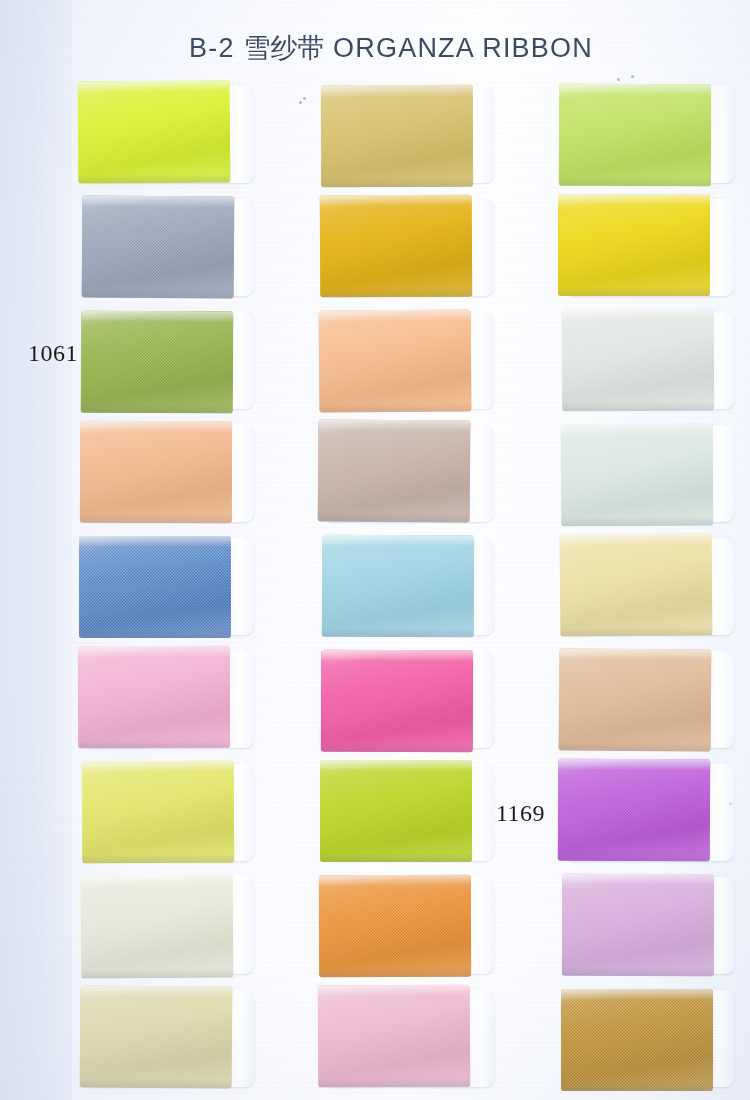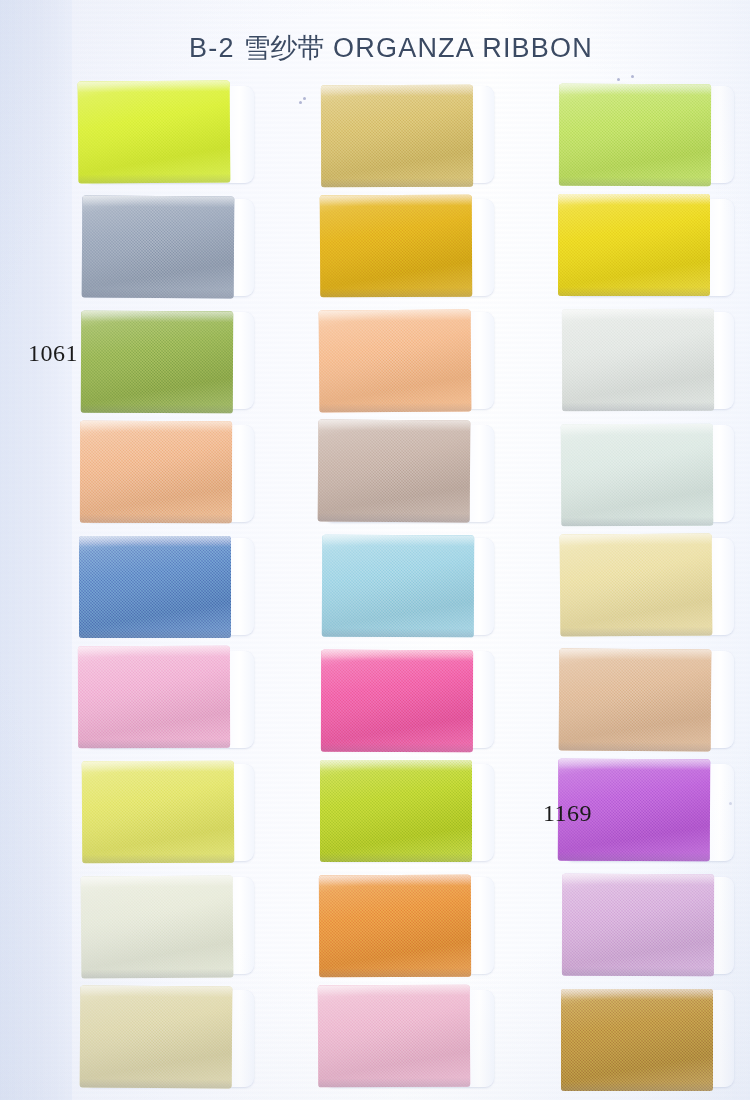--- a/index.html
+++ b/index.html
@@ -414,14 +414,14 @@
   <div class="specks">
     <div class="speck" style="left:299px;top:101px;"></div>
     <div class="speck" style="left:303px;top:97px;"></div>
     <div class="speck" style="left:617px;top:78px;"></div>
     <div class="speck" style="left:631px;top:75px;"></div>
     <div class="speck" style="left:729px;top:802px;opacity:.5"></div>
   </div>
 
   <div class="vignette"></div>
 <div class="code-label" style="left: 28px; top: 340px;">1061</div>
-    <div class="code-label" style="left: 496px; top: 800px; margin-left: 47px;">1169</div>
+    <div class="code-label" style="left: 496px; top: 800px;">1169</div>
   </div>
 
 </body></html>

